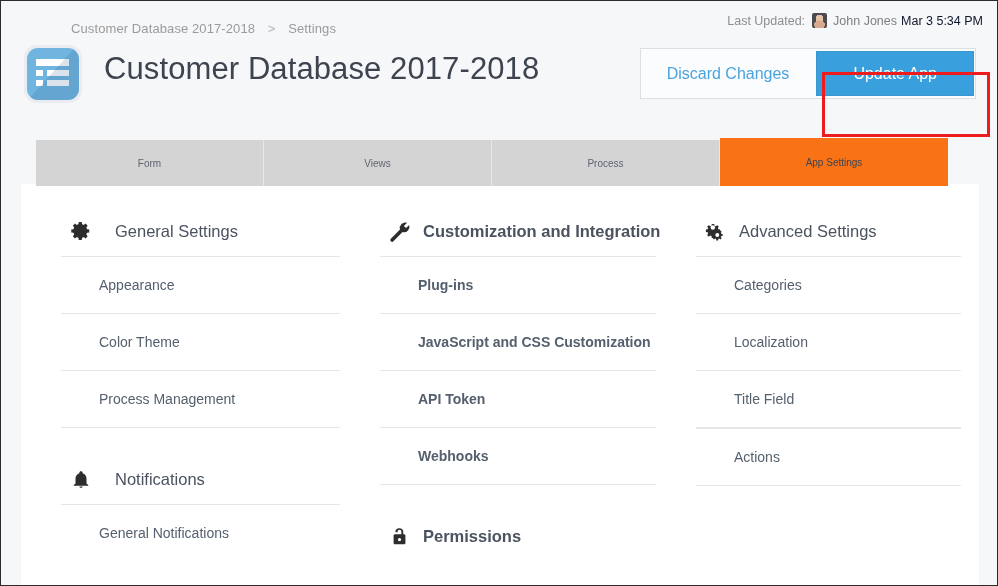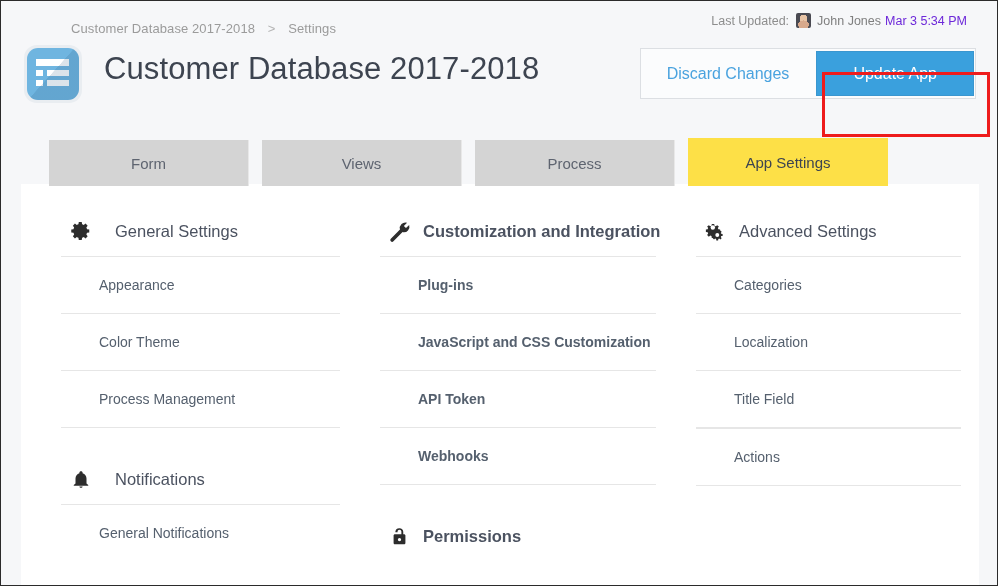--- a/index.html
+++ b/index.html
@@ -26,21 +26,21 @@
     letter-spacing: .1px;
     white-space: nowrap;
     margin-left: 48px;
   }
   .breadcrumb .crumb { color: #9b9b9b; }
   .breadcrumb .sep { margin: 0 9px; color: #b3b3b3; }
 
   
   .lastupd {
     position: absolute;
-    right: 30px; top: 12px;
+    right: 14px; top: 12px;
     font-size: 12.5px;
     color: #8d8d8d;
     display: flex;
     align-items: center;
     white-space: nowrap;
   }
   .lastupd .lbl { margin-right: 7px; }
   .lastupd .avatar {
     width: 15px; height: 15px;
     border-radius: 2px;
@@ -48,21 +48,21 @@
     background:
       radial-gradient(ellipse 52% 40% at 50% 78%, #d8a98c 0 70%, rgba(0,0,0,0) 71%),
       radial-gradient(ellipse 34% 40% at 50% 40%, #e8c4a6 0 72%, rgba(0,0,0,0) 73%),
       linear-gradient(#4a4a52, #4a4a52) ;
     background-repeat: no-repeat;
     overflow: hidden;
     position: relative;
     flex: 0 0 auto;
   }
   .lastupd .uname { color: #7f7f7f; margin-right: 4px; }
-  .lastupd .udate { color: #6d28d9; }
+  .lastupd .udate { color: #0f172a; }
 
   
   .header {
     position: absolute;
     left: 0; top: 32px;
     width: 998px; height: 96px;
   }
   .appicon {
     position: absolute;
     left: 23px; top: 12px;
@@ -148,32 +148,31 @@
 
   
   .tabs {
     position: absolute;
     left: 35px; top: 137px;
     display: flex;
     align-items: flex-end;
     z-index: 3;
   }
   .tab {
-    width: 200px; height: 46px;
+    width: 228px; height: 46px;
     display: flex; align-items: center; justify-content: center;
     background: #d4d4d4;
     color: #5e6470;
-    font-size: 15px;
+    font-size: 10px;
     border-right: 1px solid #e8e8e8;
     cursor: pointer;
-    margin-left: 13px;
   }
   .tab:last-child { border-right: none; }
   .tab.active {
-    background: #fde047;
+    background: #f97316;
     color: #3d4450;
     height: 48px;
   }
 
   
   .panel {
     position: absolute;
     left: 20px; top: 183px;
     width: 958px; height: 420px;
     background: #ffffff;

